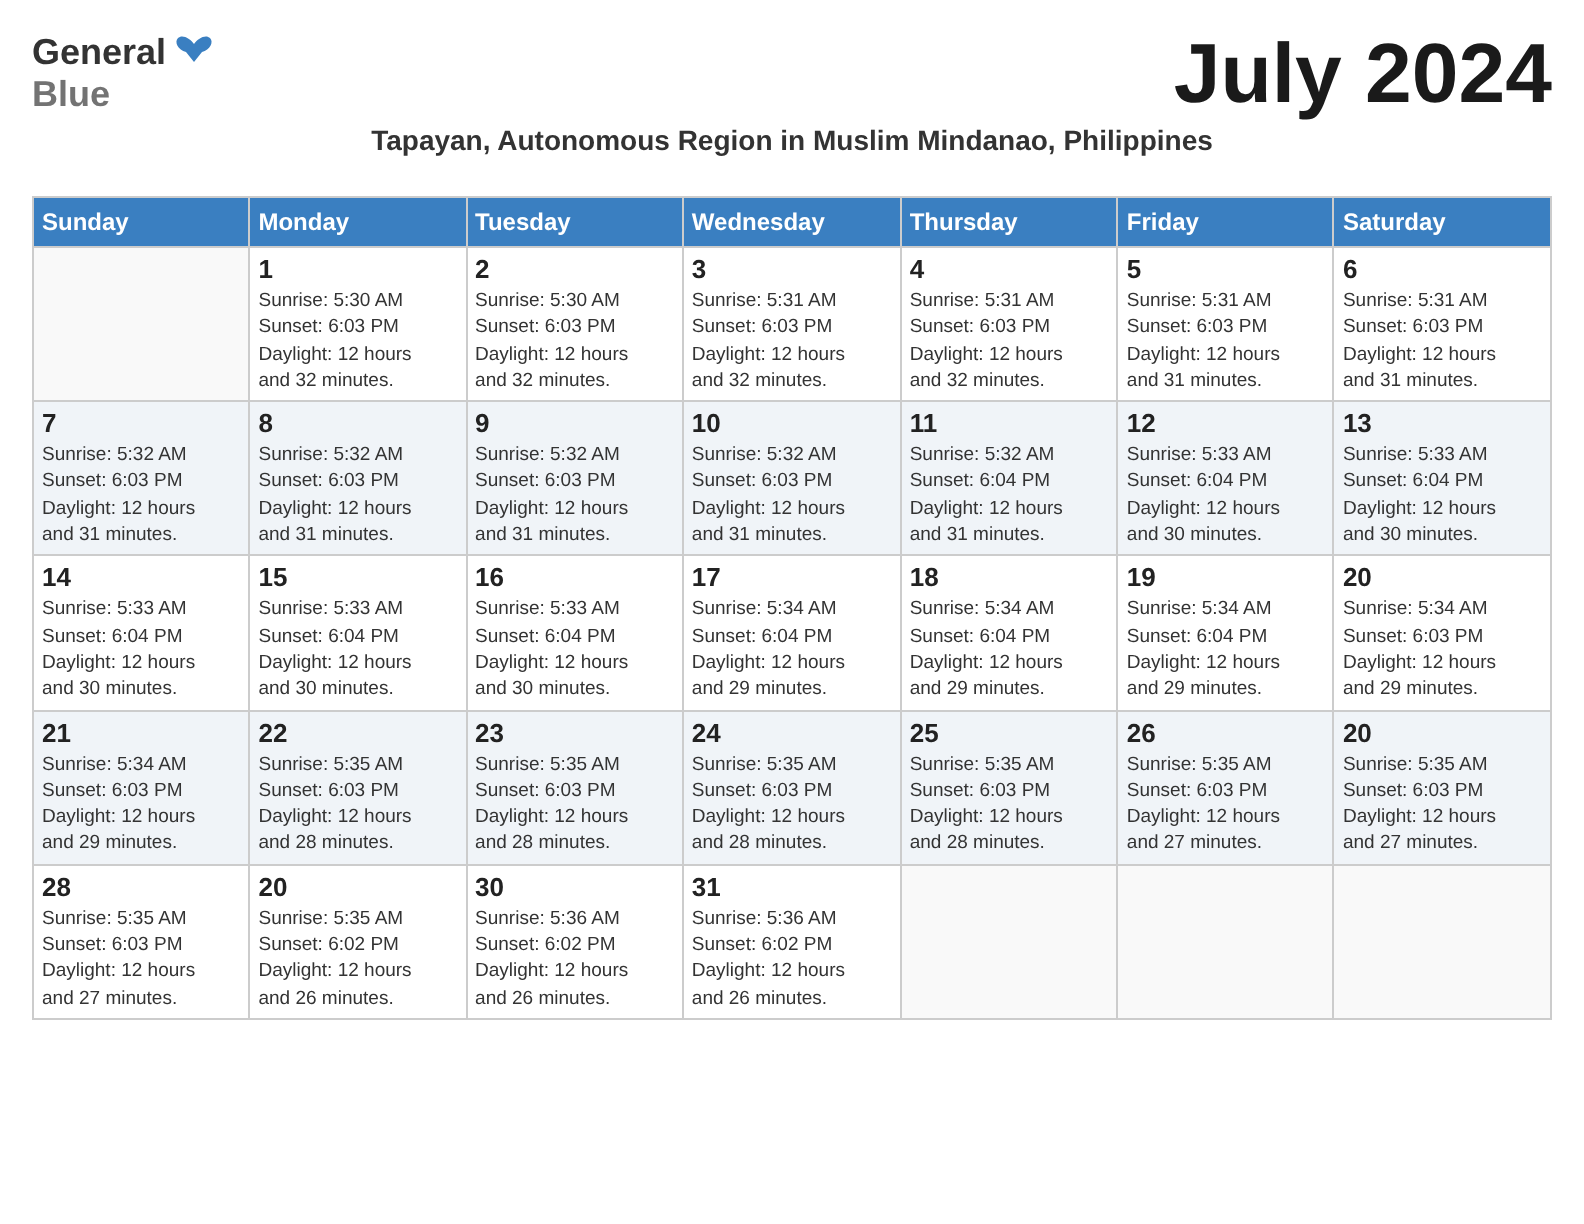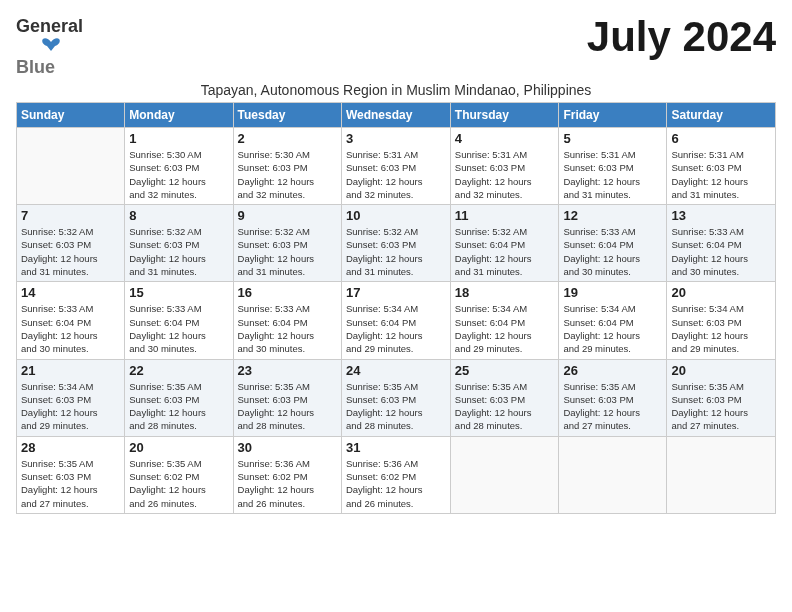--- a/index.html
+++ b/index.html
@@ -16,22 +16,21 @@
       align-items: flex-start;
       margin-bottom: 4px;
     }
     .logo {
       display: flex;
       flex-direction: column;
       align-items: flex-start;
     }
     .logo-text {
       display: flex;
-      align-items: center;
-      flex-direction: column;
+      align-items: flex-end;
     }
     .logo-general {
       font-size: 18px;
       font-weight: bold;
       color: #333;
     }
     .logo-blue {
       font-size: 18px;
       font-weight: bold;
       color: #737373;
@@ -44,23 +43,23 @@
     .month-title {
       font-size: 42px;
       font-weight: bold;
       color: #1a1a1a;
       text-align: right;
       line-height: 1;
     }
     .subtitle {
       text-align: center;
       font-size: 14px;
-      font-weight: normal;
+      font-weight: bold;
       color: #333;
-      margin-bottom: 4px;
+      margin-bottom: 20px;
     }
     table {
       width: 100%;
       border-collapse: collapse;
       font-size: 10px;
     }
     thead tr th {
       background-color: #3a7fc1;
       color: white;
       padding: 5px 4px;

